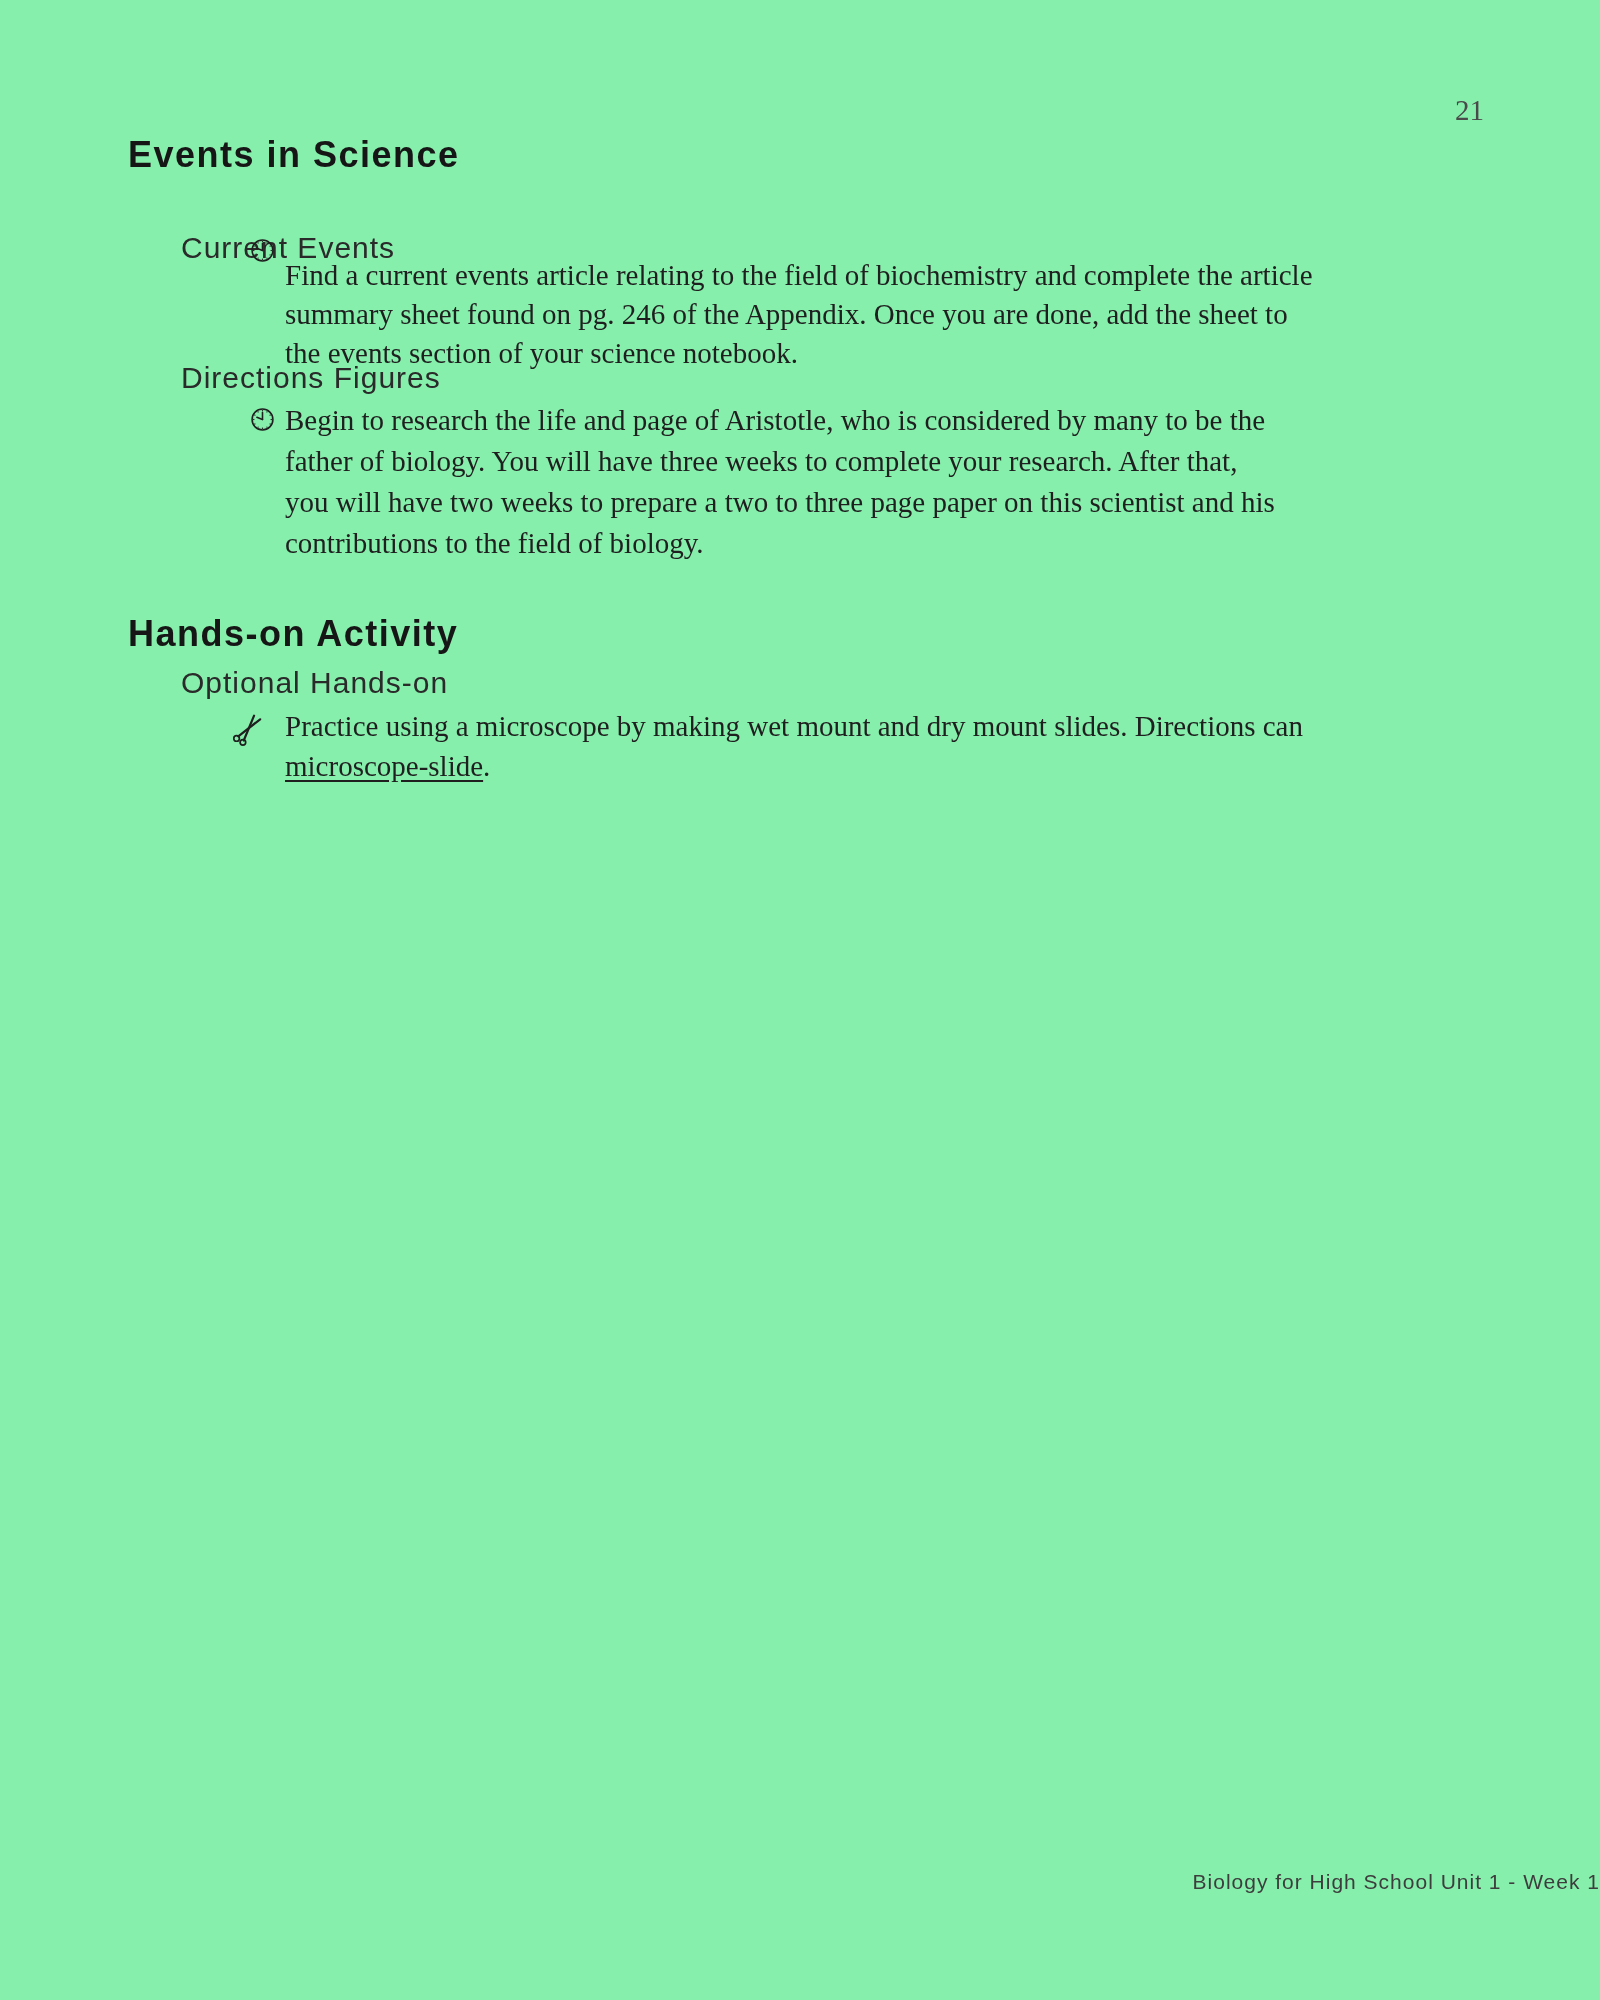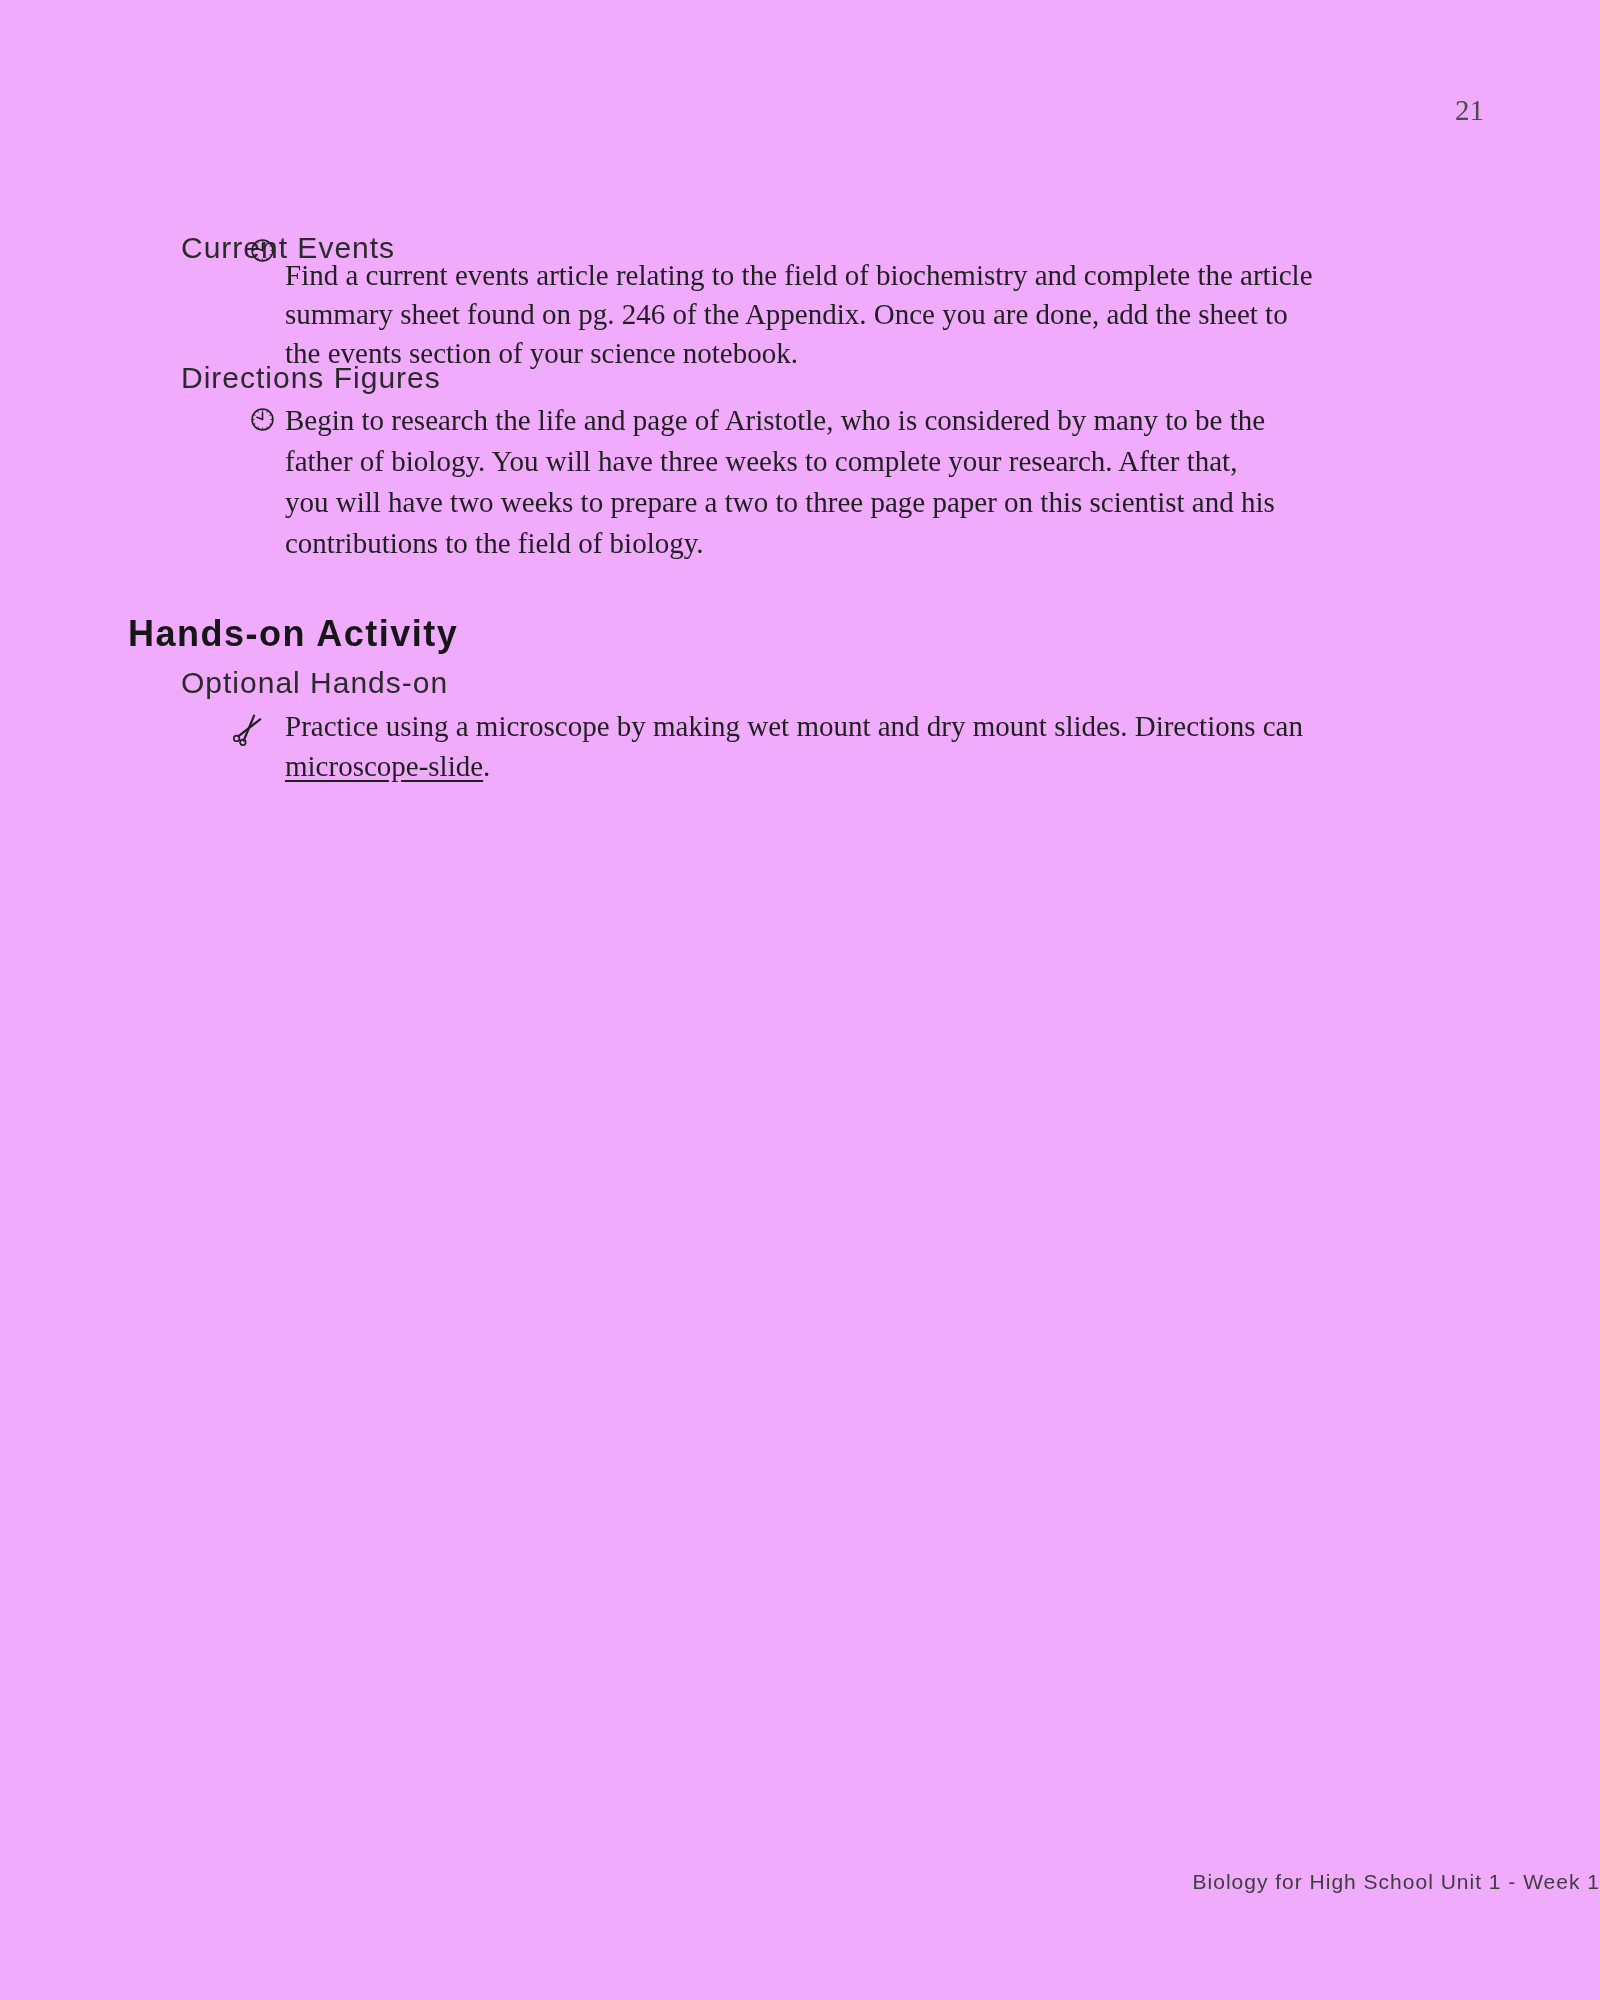--- a/index.html
+++ b/index.html
@@ -1,20 +1,20 @@
 <!DOCTYPE html>
 <html><head>
 <meta charset="utf-8">
 <style>
   html,body{margin:0;padding:0;background:#ffffff;}
   .page{
     position:relative;
     width:1600px;
     height:2000px;
-    background:#f0abfc;
+    background:#86efac;
     font-family:"Liberation Serif", serif;
     color:#1f1f1f;
     overflow:hidden;
   }
   .abs{position:absolute;}
   .page-number{
     top:94px; right:116px;
     font-family:"Liberation Serif", serif;
     font-size:29px;
     color:#4a4a4a;
@@ -67,20 +67,21 @@
     color:#3d3d3d;
   }
 </style>
 </head>
 <body>
 
 <div class="page">
 
   <div class="abs page-number">21</div>
 
+  <div class="abs h1" style="top:134px;">Events in Science</div>
 
   <div class="abs h2" style="top:200px;margin-top:31px;">Current Events</div>
 
   <div class="abs bullet-icon" style="left:249px;top:237px;">
     <svg width="25" height="25" viewBox="0 0 24 24" fill="none" stroke="#1f1f1f">
       <circle cx="12" cy="12" r="10" stroke-width="1.5"></circle>
       <g fill="#1f1f1f" stroke="none">
         <circle cx="12" cy="3.6" r="0.7"></circle>
           <circle cx="16.2" cy="4.7" r="0.6"></circle>
           <circle cx="19.3" cy="7.8" r="0.6"></circle>

